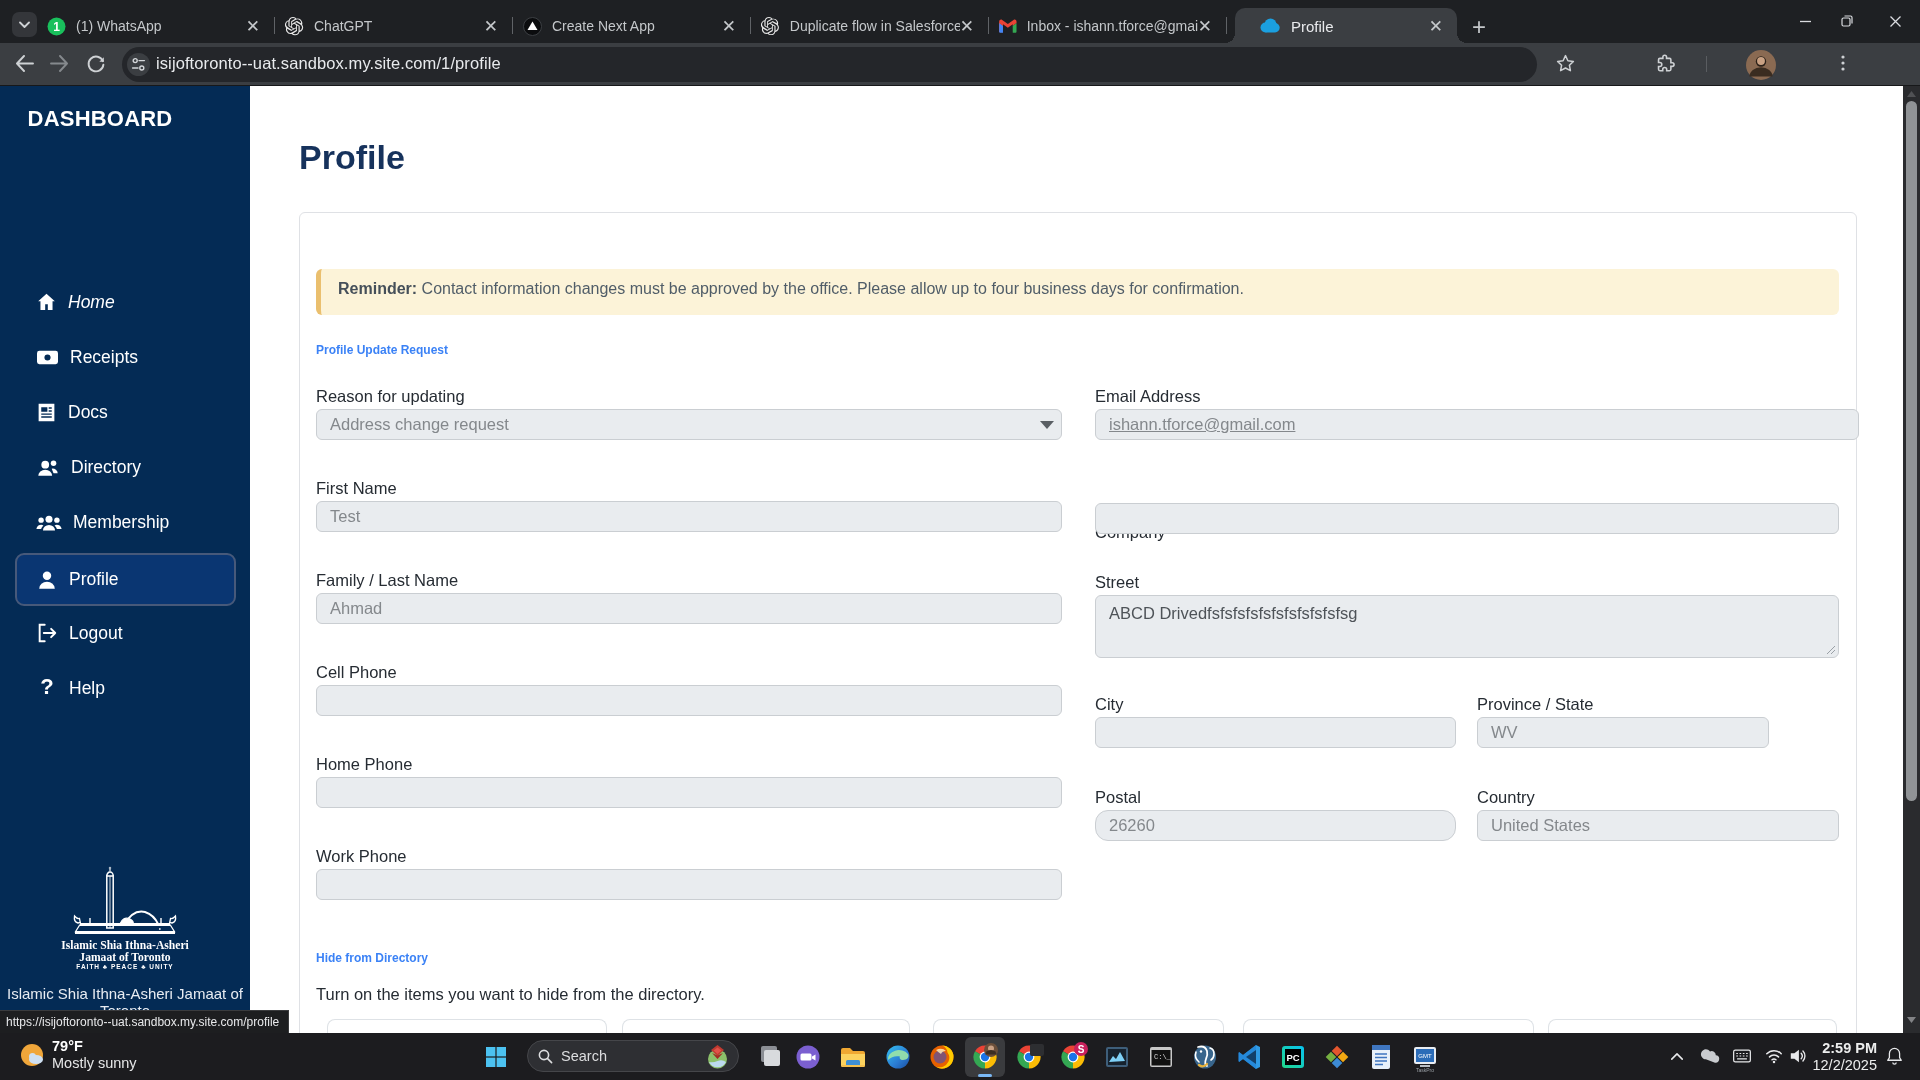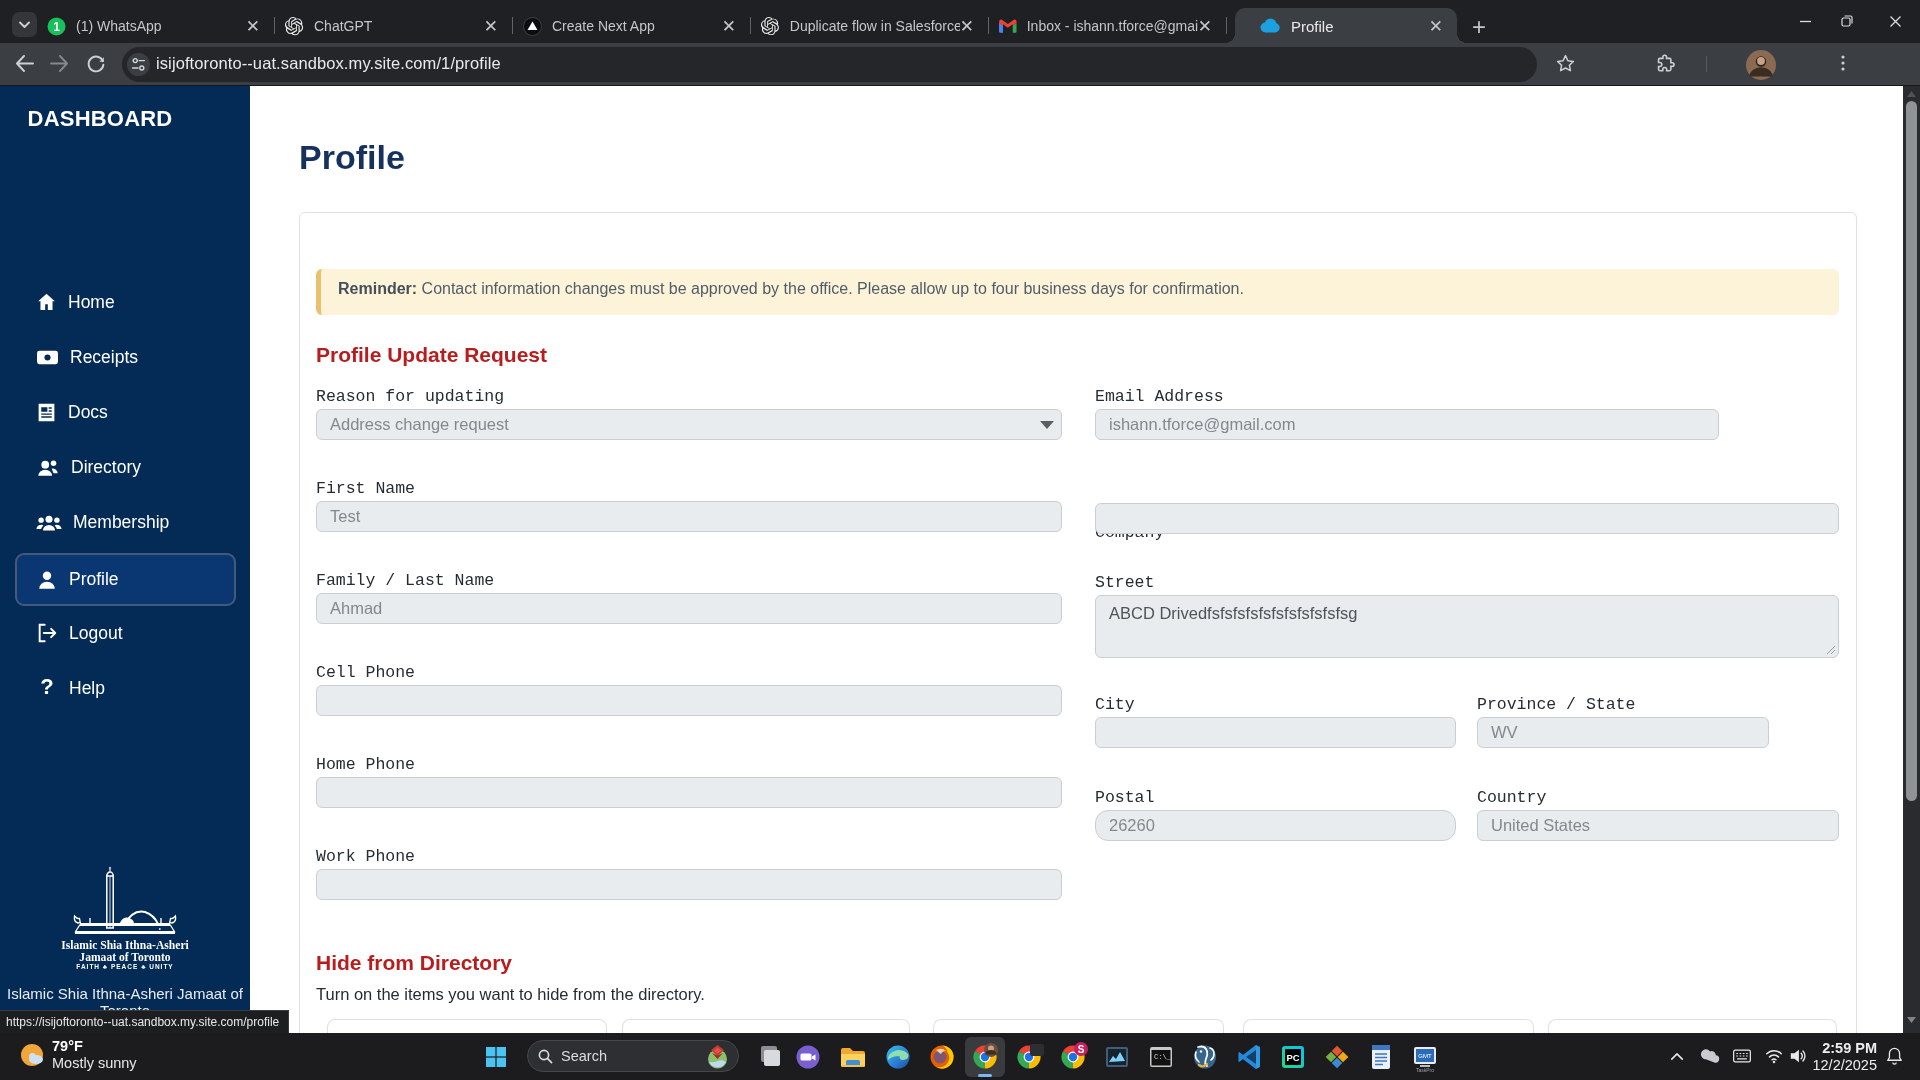--- a/index.html
+++ b/index.html
@@ -22,22 +22,22 @@
   #sidebar2 { position:absolute; left:0; top:1010px; width:250px; height:23px; background:#042b55; }
   #dash { position:absolute; left:0; top:106px; width:200px; text-align:center; font-size:22px; font-weight:bold; letter-spacing:0.2px; color:#fff; }
   .nav { position:absolute; left:36px; height:24px; display:flex; align-items:center; color:#fff; font-size:17.5px; }
   .nav svg { margin-right:11px; }
   #navp { position:absolute; left:15px; top:553px; width:221px; height:53px; background:#0a3672; border:2px solid #47597a; border-radius:9px; display:flex; align-items:center; color:#fff; font-size:17.5px; }
   #navp svg { margin-left:19px; margin-right:11px; }
   #h1 { position:absolute; left:299px; top:138px; font-size:34px; font-weight:bold; color:#16325c; }
   #card { position:absolute; left:299px; top:212px; width:1558px; height:900px; border:1px solid #dfe1e5; border-radius:6px; }
   #alert { position:absolute; left:316px; top:269px; width:1523px; height:46px; background:#fcf3d8; border-left:5px solid #eabf6e; border-radius:6px; font-size:16px; color:#505d68; }
   #alert b { color:#454f59; }
-  .h2 { position:absolute; font-size:21px; font-weight:bold; color:#b91c1c; }
-  .lbl { position:absolute; font-size:16.5px; color:#262c33;font-family:Liberation Mono, monospace; }
+  .h2 { position:absolute; font-size:12px; font-weight:bold; color:#3b82f6; }
+  .lbl { position:absolute; font-size:16.5px; color:#262c33; }
   .inp { position:absolute; height:31px; background:#e9ecef; border:1px solid #caced2; border-radius:6px; font-size:16.5px; color:#84888c; line-height:29px; padding-left:13px; white-space:nowrap; }
   .body-txt { position:absolute; font-size:16.5px; color:#262c33; }
   .caret { position:absolute; left:1040px; top:421px; width:0; height:0; border-left:7px solid transparent; border-right:7px solid transparent; border-top:8px solid #5a5f64; }
   .hbox { position:absolute; top:1019px; height:15px; border:1px solid #dee2e6; border-bottom:none; border-radius:8px 8px 0 0; background:#fff; }
   #sbar { position:absolute; left:1903px; top:86px; width:17px; height:947px; background:#2a2b2e; }
   #sthumb { position:absolute; left:1906px; top:101px; width:11px; height:700px; background:#909396; border-radius:7px; }
   #tip { position:absolute; left:0; top:1010px; height:23px; background:#1d1e20; color:#e8e9eb; font-size:12px; line-height:22px; padding:0 9px 0 6px; border-top:1px solid #3a3b3d; border-right:1px solid #3a3b3d; z-index:5; }
   #taskbar { position:absolute; left:0; top:1033px; width:1920px; height:47px; background:#1c1c1f; z-index:6; }
   .tico { position:absolute; top:1038px; width:38px; height:38px; z-index:7; }
   #clock { position:absolute; right:43px; top:1040px; text-align:right; font-size:14.5px; line-height:17px; color:#eceded; z-index:7; font-weight:bold; }
@@ -179,21 +179,21 @@
 <svg class="a" style="left:1833px;top:53px;" width="20" height="20" viewBox="0 0 20 20">
     <circle cx="10" cy="4" r="1.6" fill="#ced1d4"></circle>
     <circle cx="10" cy="10" r="1.6" fill="#ced1d4"></circle>
     <circle cx="10" cy="16" r="1.6" fill="#ced1d4"></circle>
   </svg>
 <div id="tbline"></div>
 
 <div id="sidebar"></div>
 <div id="sidebar2"></div>
 <div id="dash">DASHBOARD</div>
-<div class="nav" style="top:290px;">
+<div class="nav" style="top:290px;font-style:italic;">
   <svg width="21" height="21" viewBox="0 0 24 24" fill="#fff">
       <path d="M12 2.1 2.5 10.5h2.6v10h5.4v-6.5h3v6.5h5.4v-10h2.6z"></path>
     </svg>Home</div>
 <div class="nav" style="top:345px;">
   <svg width="23" height="21" viewBox="0 0 24 22" fill="#fff">
       <rect x="1" y="4" width="22" height="14" rx="2.5"></rect>
       <circle cx="12" cy="11" r="3.2" fill="#042b55"></circle>
       <rect x="3.4" y="6.6" width="1.8" height="1.8" fill="#042b55" opacity="0"></rect>
     </svg>Receipts</div>
 <div class="nav" style="top:400px;">
@@ -259,21 +259,21 @@
 <div id="card"></div>
 <div id="alert">
     <div style="margin:11px 0 0 17px;"><b>Reminder:</b> Contact information changes must be approved by the office. Please allow up to four business days for confirmation.</div>
   </div>
 <div class="h2" style="left:316px;top:343px;">Profile Update Request</div>
 
 <div class="lbl" style="left:316px;top:387px;">Reason for updating</div>
 <div class="inp" style="left:316px;top:409px;width:746px;">Address change request</div>
 <div class="caret"></div>
 <div class="lbl" style="left:1095px;top:387px;">Email Address</div>
-<div class="inp" style="left:1095px;top:409px;width:624px;">ishann.tforce@gmail.com</div>
+<div class="inp" style="left:1095px;top:409px;width:764px;text-decoration:underline;">ishann.tforce@gmail.com</div>
 
 <div class="lbl" style="left:316px;top:479px;">First Name</div>
 <div class="inp" style="left:316px;top:501px;width:746px;">Test</div>
 <div class="lbl" style="left:1095px;top:481px;margin-top:42px;">Company</div>
 <div class="inp" style="left:1095px;top:503px;width:744px;"></div>
 
 <div class="lbl" style="left:316px;top:571px;">Family / Last Name</div>
 <div class="inp" style="left:316px;top:593px;width:746px;">Ahmad</div>
 <div class="lbl" style="left:1095px;top:573px;">Street</div>
 <div class="inp" style="left:1095px;top:595px;width:744px;height:63px;line-height:20px;padding-top:7px;color:#4e5358;">ABCD Drivedfsfsfsfsfsfsfsfsfsfsfsg

